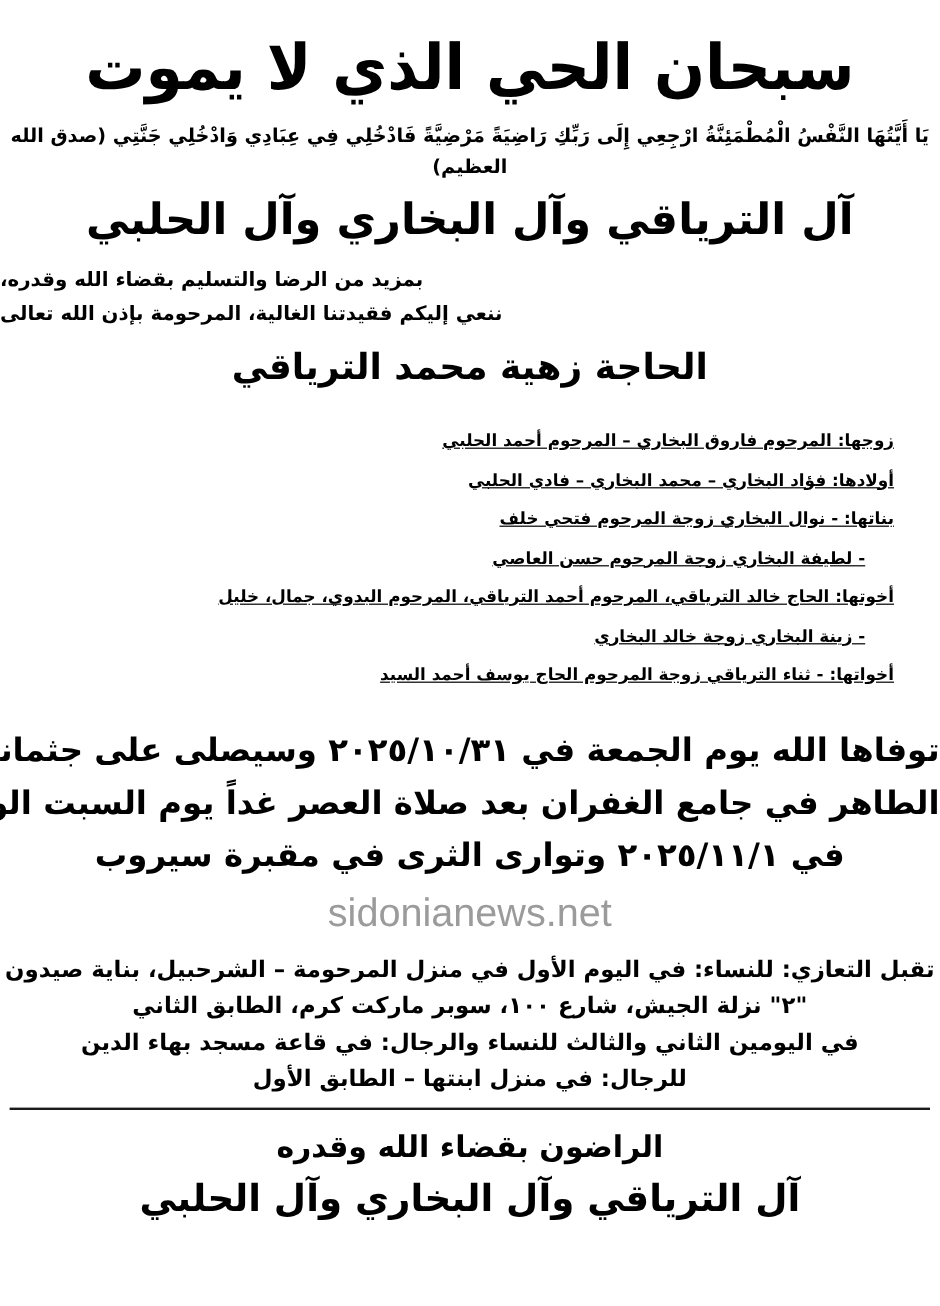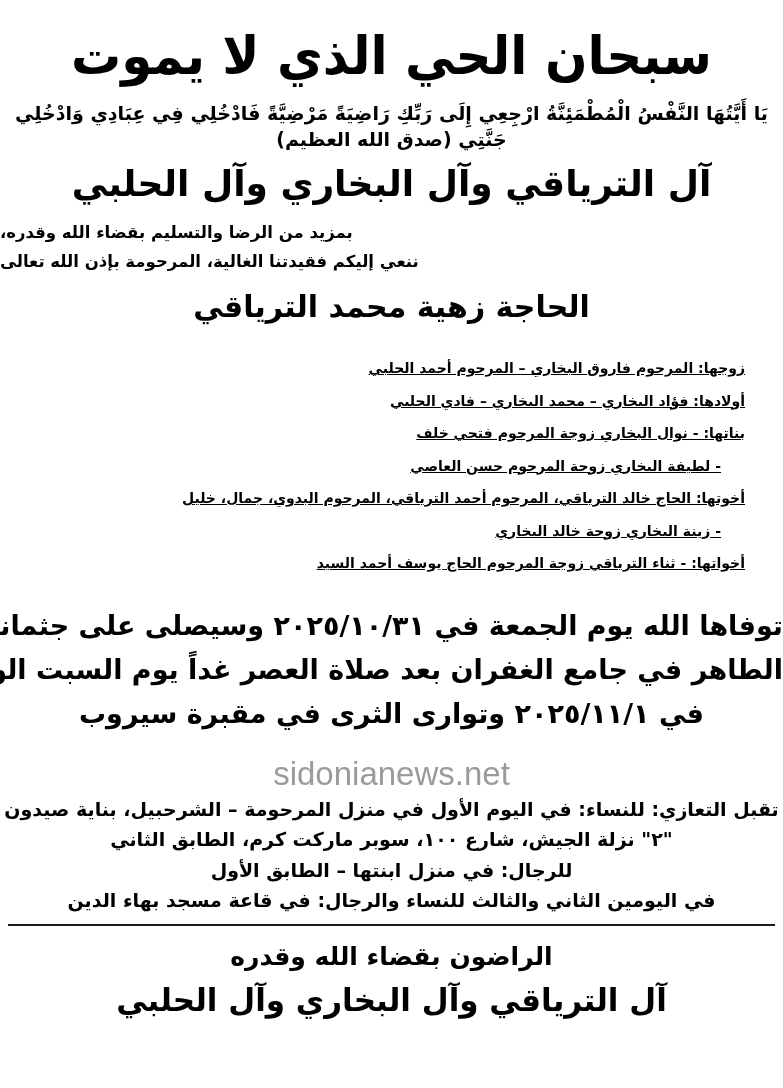--- a/index.html
+++ b/index.html
@@ -16,21 +16,21 @@
     text-align: center;
     font-size: 50px;
     font-weight: bold;
     padding-top: 14px;
     line-height: 84px;
     letter-spacing: -2px;
     transform: scaleY(1.05);
   }
   .verse {
     text-align: center;
-    font-size: 19px;
+    font-size: 16px;
     font-weight: bold;
     margin-top: 2px;
     line-height: 26px;
   }
   .families-title {
     text-align: center;
     font-size: 36px;
     font-weight: bold;
     margin-top: 6px;
     line-height: 52px;
@@ -70,27 +70,27 @@
     font-weight: bold;
   }
   .announcement-line { line-height: 44px; white-space: nowrap; }
 
   .watermark {
     text-align: center;
     direction: ltr;
     font-size: 33px;
     font-weight: normal;
     color: #9b9b9b;
-    margin-top: 18px;
+    margin-top: 5px;
     line-height: 40px;
     font-family: "Liberation Sans", "DejaVu Sans", sans-serif;
   }
 
   .condolences {
-    margin-top: 0;
+    margin-top: 12px;
     text-align: center;
     font-size: 19px;
     font-weight: bold;
   }
   .condolence-line { line-height: 30.5px; white-space: nowrap; }
 
   .divider {
     border: none;
     border-top: 2.5px solid #1a1a1a;
     margin: 8px 8px 0 8px;
@@ -140,22 +140,22 @@
     <div class="announcement-line">توفاها الله يوم الجمعة في ٢٠٢٥/١٠/٣١ وسيصلى على جثمانها</div>
     <div class="announcement-line">الطاهر في جامع الغفران بعد صلاة العصر غداً يوم السبت الواقع</div>
     <div class="announcement-line">في ٢٠٢٥/١١/١ وتوارى الثرى في مقبرة سيروب</div>
   </div>
 
   <div class="watermark">sidonianews.net</div>
 
   <div class="condolences">
     <div class="condolence-line">تقبل التعازي: للنساء: في اليوم الأول في منزل المرحومة – الشرحبيل، بناية صيدون</div>
     <div class="condolence-line">"٢" نزلة الجيش، شارع ١٠٠، سوبر ماركت كرم، الطابق الثاني</div>
+    <div class="condolence-line">في اليومين الثاني والثالث للنساء والرجال: في قاعة مسجد بهاء الدين</div>
     <div class="condolence-line">للرجال: في منزل ابنتها – الطابق الأول</div>
-    <div class="condolence-line">في اليومين الثاني والثالث للنساء والرجال: في قاعة مسجد بهاء الدين</div>
   </div>
 
   <hr class="divider">
 
   <div class="closing-1">الراضون بقضاء الله وقدره</div>
   <div class="closing-2">آل الترياقي وآل البخاري وآل الحلبي</div>
 
 </div>
 
 </body></html>

